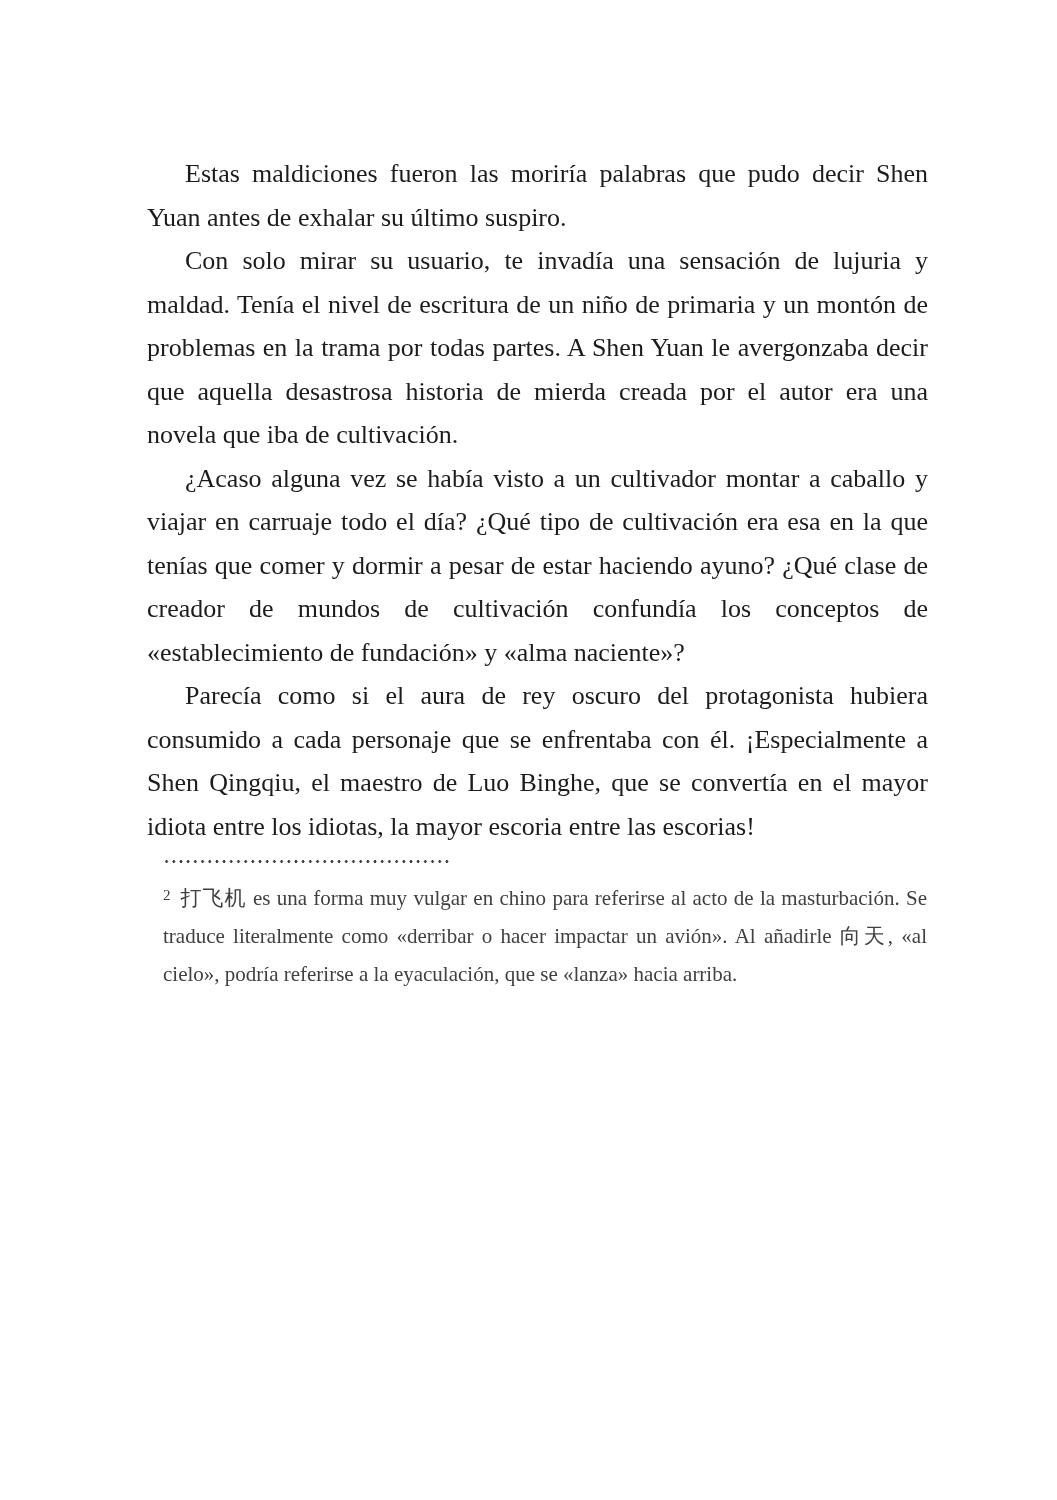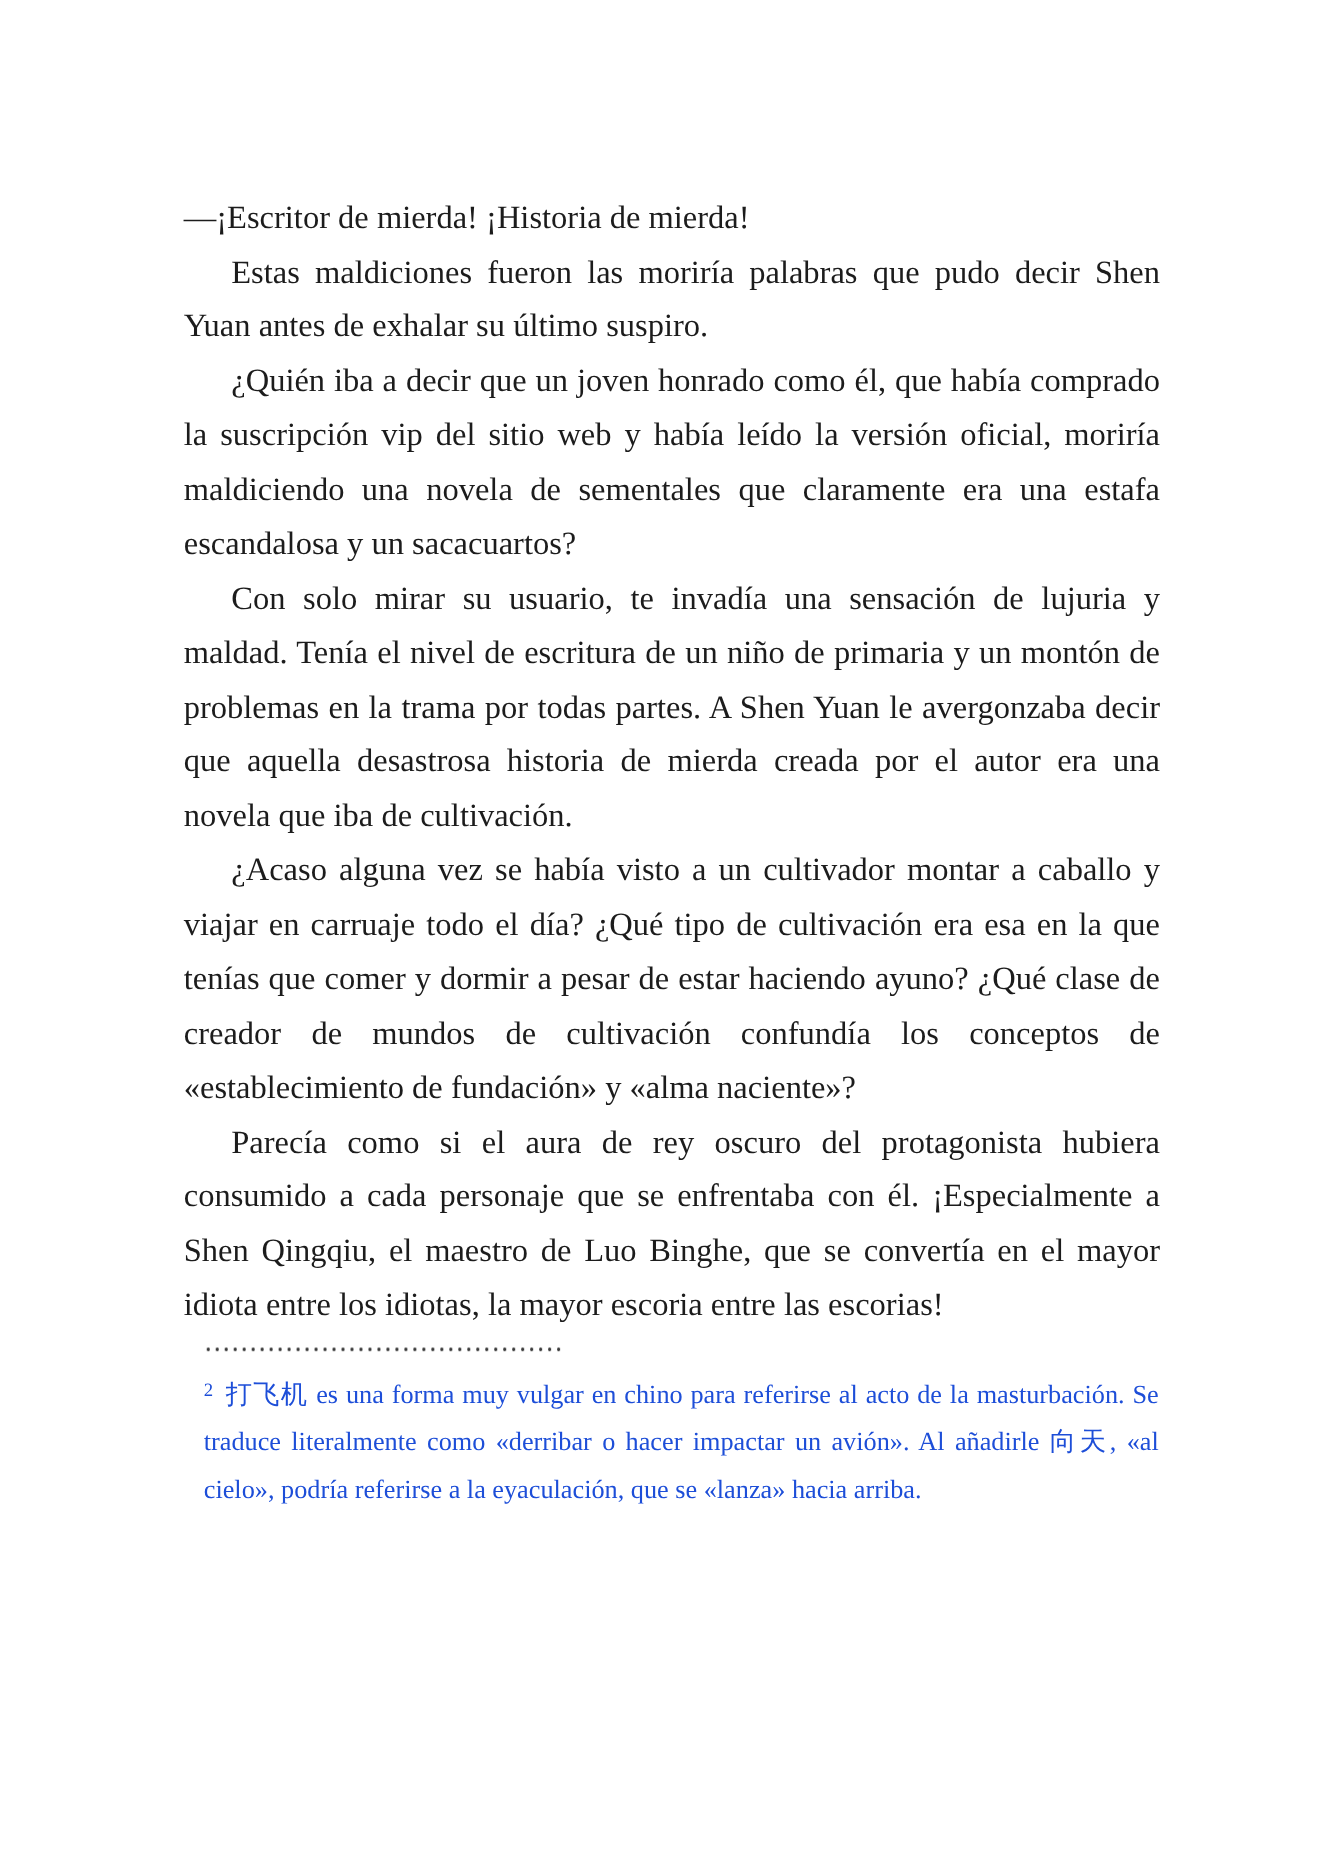--- a/index.html
+++ b/index.html
@@ -50,39 +50,37 @@
     height: 3px;
     background-image: radial-gradient(circle, #3c3c3c 1.25px, rgba(0,0,0,0) 1.5px);
     background-size: 7.2px 3px;
     background-repeat: repeat-x;
   }
   .fn-text {
     margin: 13px 0 0 0;
     font-size: 21px;
     line-height: 38px;
     text-align: justify;
-    color: #1d4ed8;
+    color: #404040;
   }
   .fn-marker {
     font-size: 15px;
     vertical-align: 5px;
     margin-right: 9px;
   }
 </style>
 </head>
 <body>
 
 <div class="page">
   <div class="text-block">
 
-    <p class="para no-indent">—¡Escritor de mierda! ¡Historia de mierda!</p>
 
     <p class="para">Estas maldiciones fueron las moriría palabras que pudo decir Shen Yuan antes de exhalar su último suspiro.</p>
 
-    <p class="para">¿Quién iba a decir que un joven honrado como él, que había comprado la suscripción vip del sitio web y había leído la versión oficial, moriría maldiciendo una novela de sementales que claramente era una estafa escandalosa y un sacacuartos?</p>
 
 
     <p class="para">Con solo mirar su usuario, te invadía una sensación de lujuria y maldad. Tenía el nivel de escritura de un niño de primaria y un montón de problemas en la trama por todas partes. A Shen Yuan le avergonzaba decir que aquella desastrosa historia de mierda creada por el autor era una novela que iba de cultivación.</p>
 
     <p class="para">¿Acaso alguna vez se había visto a un cultivador montar a caballo y viajar en carruaje todo el día? ¿Qué tipo de cultivación era esa en la que tenías que comer y dormir a pesar de estar haciendo ayuno? ¿Qué clase de creador de mundos de cultivación confundía los conceptos de «establecimiento de fundación» y «alma naciente»?</p>
 
     <p class="para">Parecía como si el aura de rey oscuro del protagonista hubiera consumido a cada personaje que se enfrentaba con él. ¡Especialmente a Shen Qingqiu, el maestro de Luo Binghe, que se convertía en el mayor idiota entre los idiotas, la mayor escoria entre las escorias!</p>
 
     <div class="footnote">
       <div class="fn-rule"></div>

